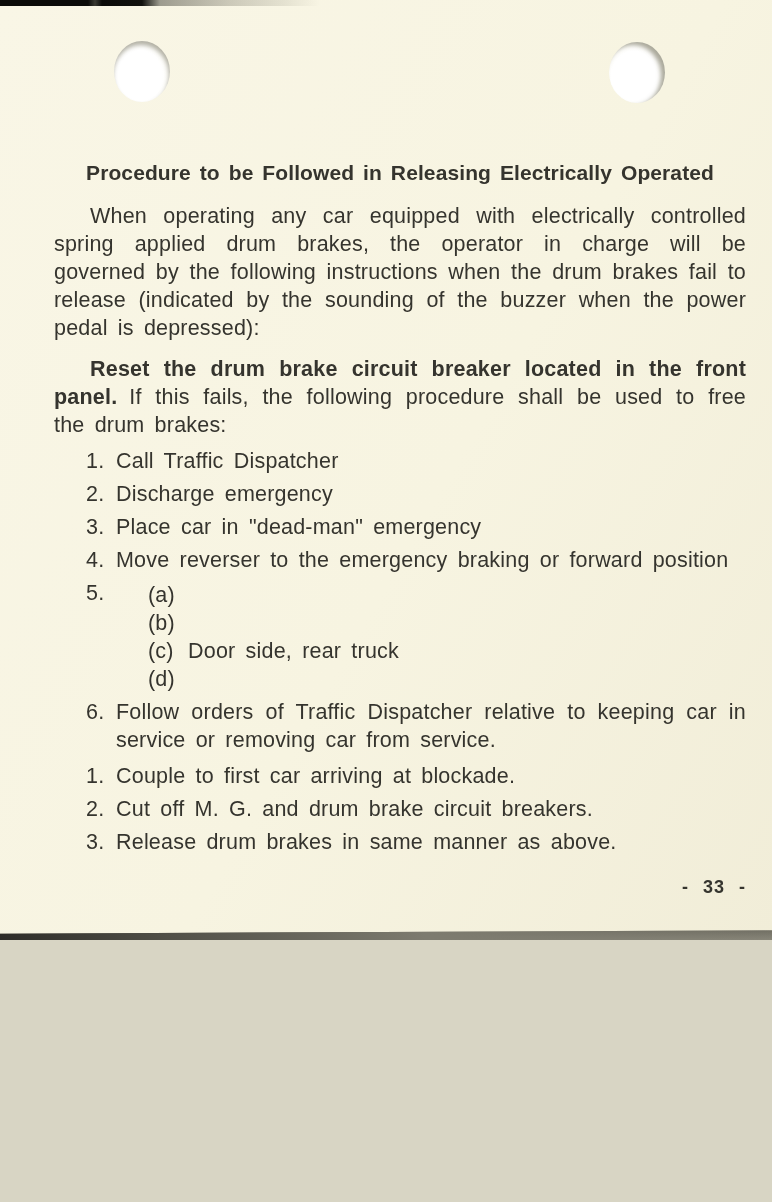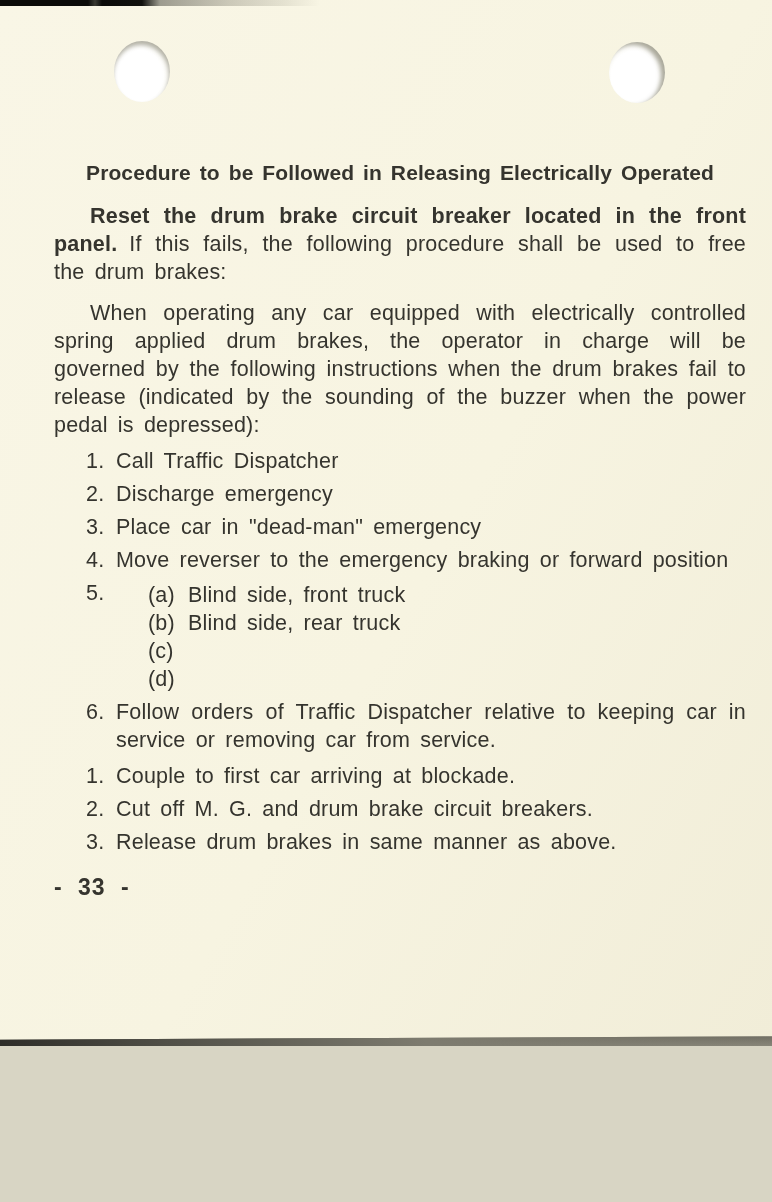--- a/index.html
+++ b/index.html
@@ -5,21 +5,21 @@
   * { box-sizing: border-box; margin: 0; padding: 0; }
   html, body { width: 772px; height: 1202px; }
   body {
     font-family: "Liberation Sans", sans-serif;
     background: #d8d5c4;
     overflow: hidden;
   }
   .page {
     position: relative;
     width: 772px;
-    height: 1046px;
+    height: 940px;
     background: linear-gradient(120deg, #f9f6e6 0%, #f7f4e1 55%, #f1edd8 100%);
     color: #35342e;
     overflow: hidden;
   }
   
   .scan-edge-top {
     position: absolute; top: 0; left: 0; height: 6px; width: 320px;
     background: linear-gradient(to right,
       #0b0b09 0px, #0b0b09 88px, #3a3a33 95px, #0b0b09 102px, #11110e 142px,
       rgba(45,45,38,0.45) 160px, rgba(70,68,55,0.25) 230px,
@@ -65,46 +65,46 @@
   .sentence-gap { margin-left: 12px; }
   .num-list { margin-top: 8px; }
   .li { display: flex; margin-top: 5px; }
   .li-num { flex: 0 0 30px; margin-left: 32px; }
   .li-body { flex: 1; text-align: justify; }
   .sub-list { margin-top: 2px; }
   .sub-list .li { margin-top: 0; }
   .sub-num { flex: 0 0 40px; margin-left: 32px; }
   .page-number {
     margin-top: 17px;
-    text-align: left;
+    text-align: right;
     font-weight: 700;
-    font-size: 23px;
+    font-size: 18px;
     letter-spacing: 1px;
     word-spacing: 8px;
   }
 </style>
 </head>
 <body>
 
 <div class="page">
 
   <div class="scan-edge-top"></div>
   <div class="hole hole-left"></div>
   <div class="hole hole-right"></div>
 
   <main class="content">
 
     <h1 class="title">
       <span class="title-line">Procedure to be Followed in Releasing Electrically Operated</span>
     </h1>
 
 
+    <p class="para indent">When operating any car equipped with electrically controlled spring applied drum brakes, the operator in charge will be governed by the following instructions when the drum brakes fail to release (indicated by the sounding of the buzzer when the power pedal is depressed):</p>
+
     <p class="para indent"><strong>Reset the drum brake circuit breaker located in the front panel.</strong><span class="sentence-gap">If this fails, the following procedure shall be used to free the drum brakes:</span></p>
-
-    <p class="para indent">When operating any car equipped with electrically controlled spring applied drum brakes, the operator in charge will be governed by the following instructions when the drum brakes fail to release (indicated by the sounding of the buzzer when the power pedal is depressed):</p>
 
     <div class="num-list">
 
       <div class="li">
         <span class="li-num">1.</span>
         <div class="li-body">Call Traffic Dispatcher</div>
       </div>
 
       <div class="li">
         <span class="li-num">2.</span>
@@ -120,28 +120,27 @@
         <span class="li-num">4.</span>
         <div class="li-body">Move reverser to the emergency braking or forward position</div>
       </div>
 
       <div class="li">
         <span class="li-num">5.</span>
         <div class="li-body">
           <div class="sub-list">
             <div class="li">
               <span class="li-num sub-num">(a)</span>
-              <div class="li-body">Blind side, front truck</div>
             </div>
             <div class="li">
               <span class="li-num sub-num">(b)</span>
-              <div class="li-body">Blind side, rear truck</div>
             </div>
             <div class="li">
               <span class="li-num sub-num">(c)</span>
+              <div class="li-body">Door side, rear truck</div>
             </div>
             <div class="li">
               <span class="li-num sub-num">(d)</span>
             </div>
           </div>
         </div>
       </div>
 
       <div class="li">
         <span class="li-num">6.</span>

